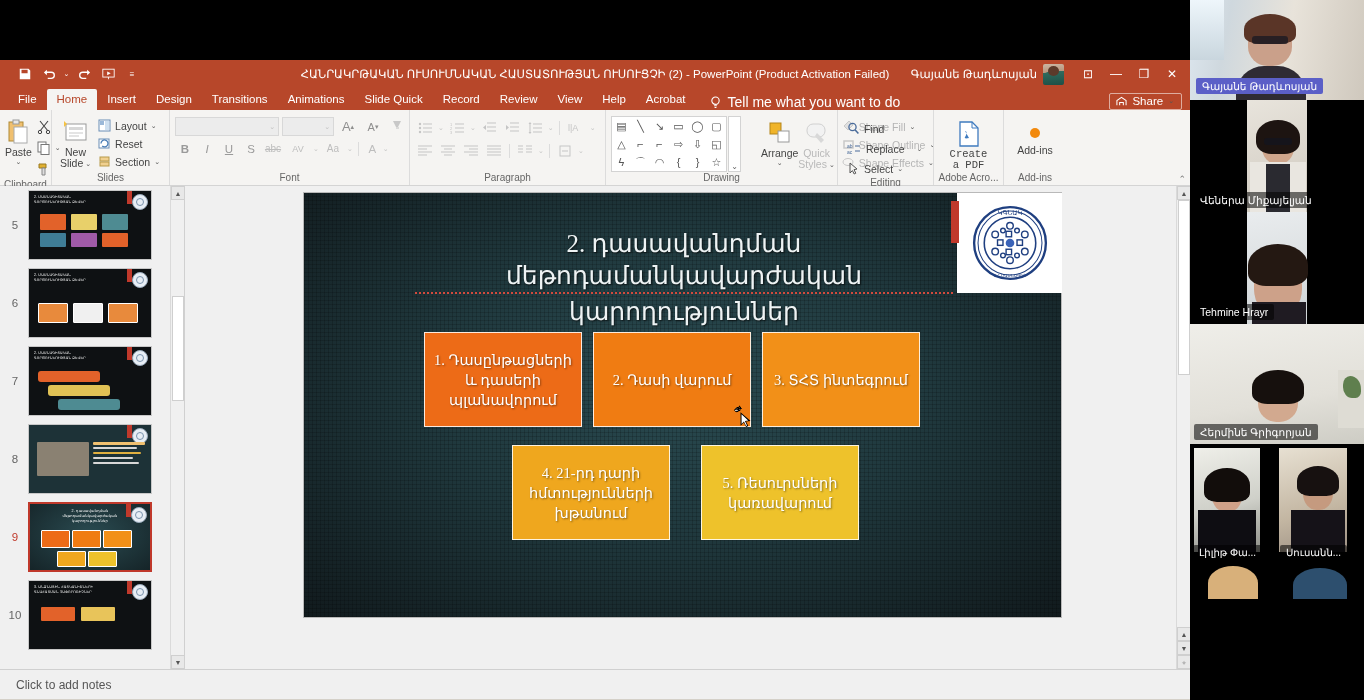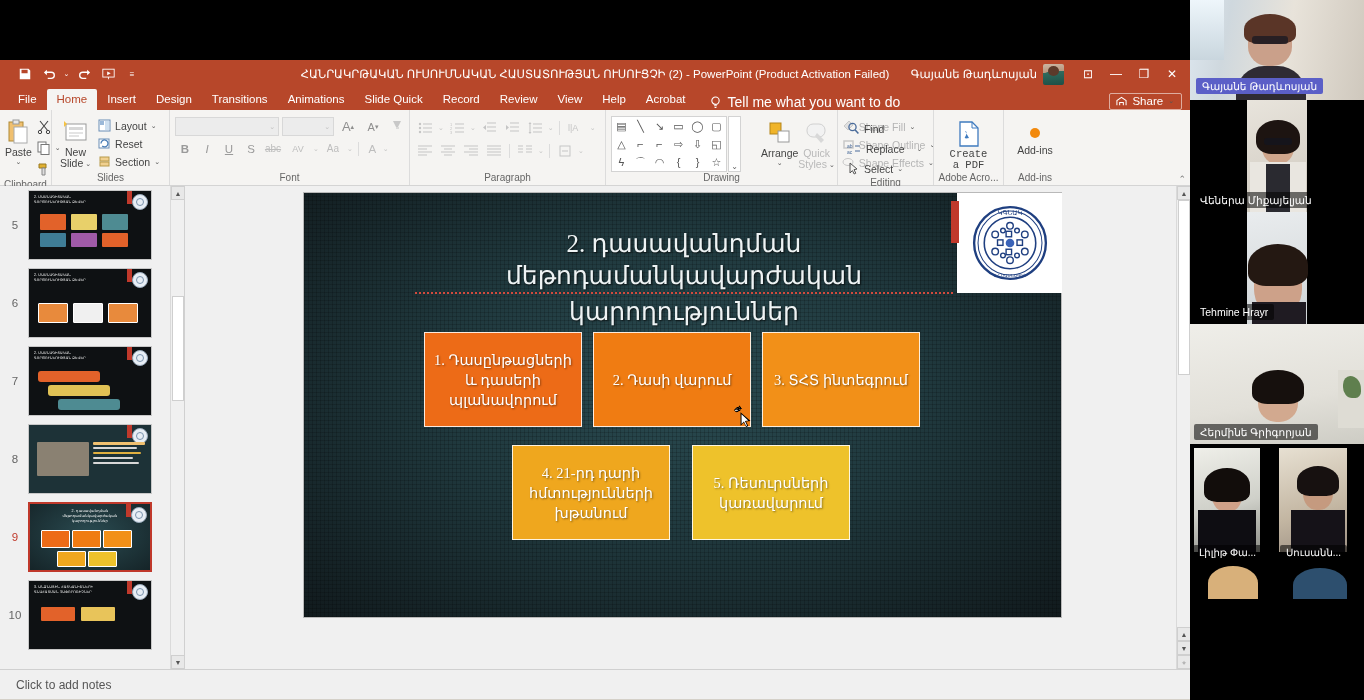--- a/index.html
+++ b/index.html
@@ -747,21 +747,21 @@
               <text x="50" y="93" font-size="5.5" fill="#1f3f80" text-anchor="middle" font-family="Liberation Sans, sans-serif">ՀՀ ՄԱՍՆԱԳԻՏ</text>
             </svg>
           </div>
 
           <div class="boxrow" style="left:120px; top:139px; gap:11px;">
             <div class="sbox" style="width:158px;height:95px;background:#ed6b17">1. Դասընթացների և դասերի պլանավորում</div>
             <div class="sbox" style="width:158px;height:95px;background:#f07c12">2.  Դասի վարում</div>
             <div class="sbox" style="width:158px;height:95px;background:#f29018">3.  ՏՀՏ ինտեգրում</div>
           </div>
 
-          <div class="boxrow" style="left:208px; top:252px; gap:22px;">
+          <div class="boxrow" style="left:208px; top:252px; gap:31px;">
             <div class="sbox" style="width:158px;height:95px;background:#efa71e">4.  21-րդ դարի հմտությունների խթանում</div>
             <div class="sbox" style="width:158px;height:95px;background:#eec22b">5.  Ռեսուրսների կառավարում</div>
           </div>
 
           <div class="cursor-move">
             <svg width="22" height="24" viewBox="0 0 22 24">
               <g fill="#fff" stroke="#000" stroke-width="1">
                 <path d="M7 1l2.5 2.5H8v2H5.5V7L3 4.5 5.5 2v1.5H8v-2z"></path>
                 <path d="M0.5 3.5h1.5v4H.5z" opacity="0"></path>
               </g>

